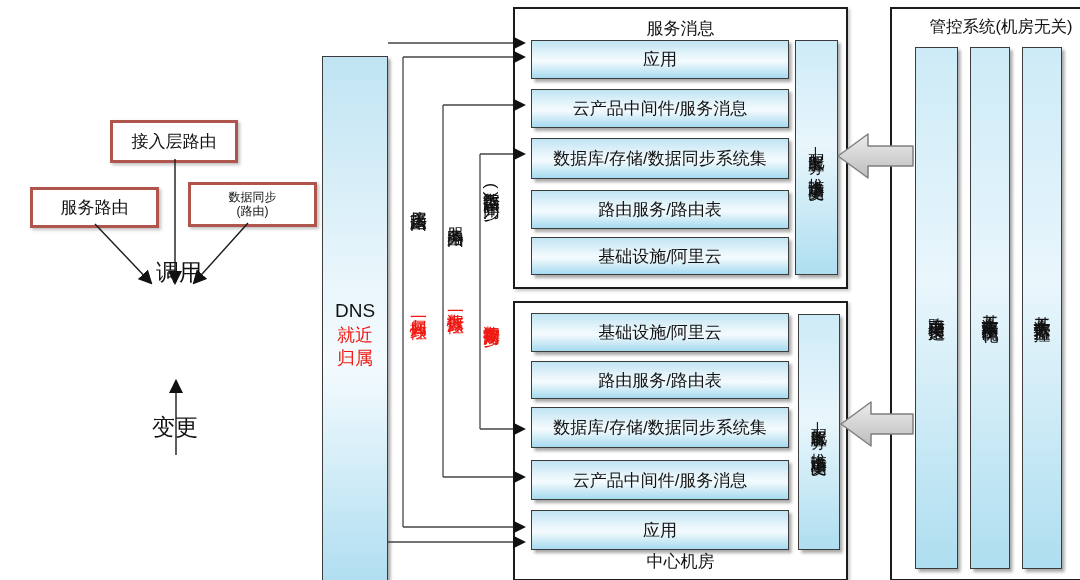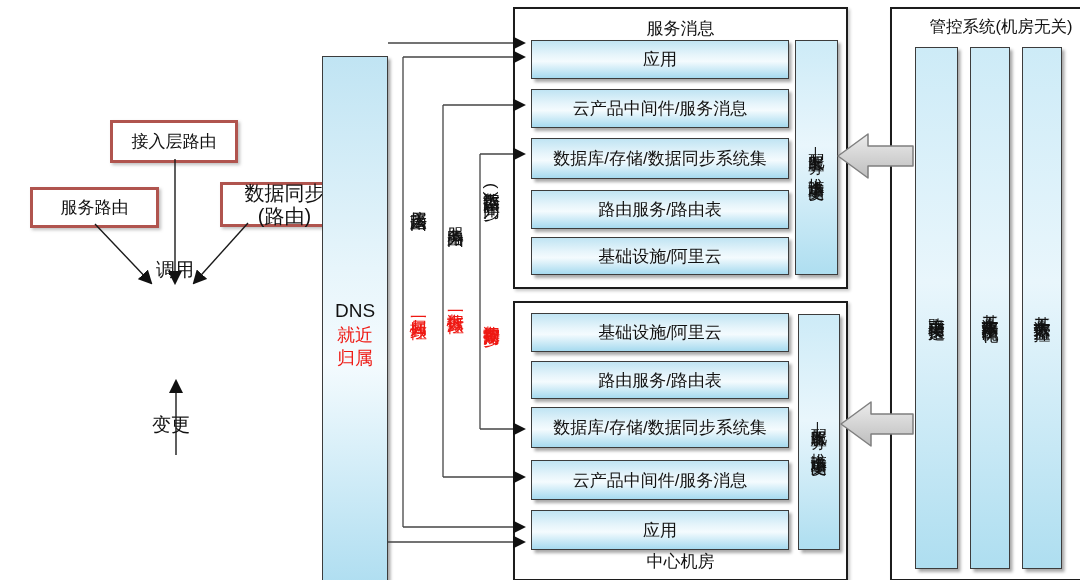--- a/index.html
+++ b/index.html
@@ -34,36 +34,36 @@
     box-shadow:2px 2px 3px rgba(0,0,0,.22);
   }
   .outer-title{position:absolute;left:0;width:100%;text-align:center;font-size:17px;}
   
   .vtext{
     position:absolute;writing-mode:vertical-rl;font-size:17px;letter-spacing:1px;
     line-height:1;white-space:nowrap;color:#111;
   }
   .vtext.red{color:#ee1812;}
   
-  .hlabel{position:absolute;font-size:19px;color:#111;}
+  .hlabel{position:absolute;font-size:23px;color:#111;}
   
   .dns-title{font-size:19px;color:#111;text-align:center;}
   .dns-note{font-size:18px;color:#ee1812;text-align:center;white-space:pre-line;line-height:1.3;margin-top:2px;}
   svg.overlay{position:absolute;left:0;top:0;z-index:20;pointer-events:none;}
 </style>
 </head>
 <body>
 
 <div class="canvas">
 
   <div class="rbox" style="left:110px;top:120px;width:122px;height:37px;">接入层路由</div>
 
   <div class="rbox" style="left:30px;top:187px;width:123px;height:35px;">服务路由</div>
 
-  <div class="rbox" style="left:188px;top:182px;width:123px;height:39px;font-size:20px;line-height:1.15;margin-left:32px;">数据同步
+  <div class="rbox" style="left:188px;top:182px;width:123px;height:39px;font-size:12px;line-height:1.15;">数据同步
 (路由)</div>
 
   <div class="hlabel" style="left:156px;top:257px;">调用</div>
 
 
   <div class="hlabel" style="left:152px;top:412px;">变更</div>
 
 
   <div class="bbox" style="left:322px;top:8px;width:64px;height:556px;flex-direction:column;margin-top:48px;">
     <div class="dns-title">DNS</div>

